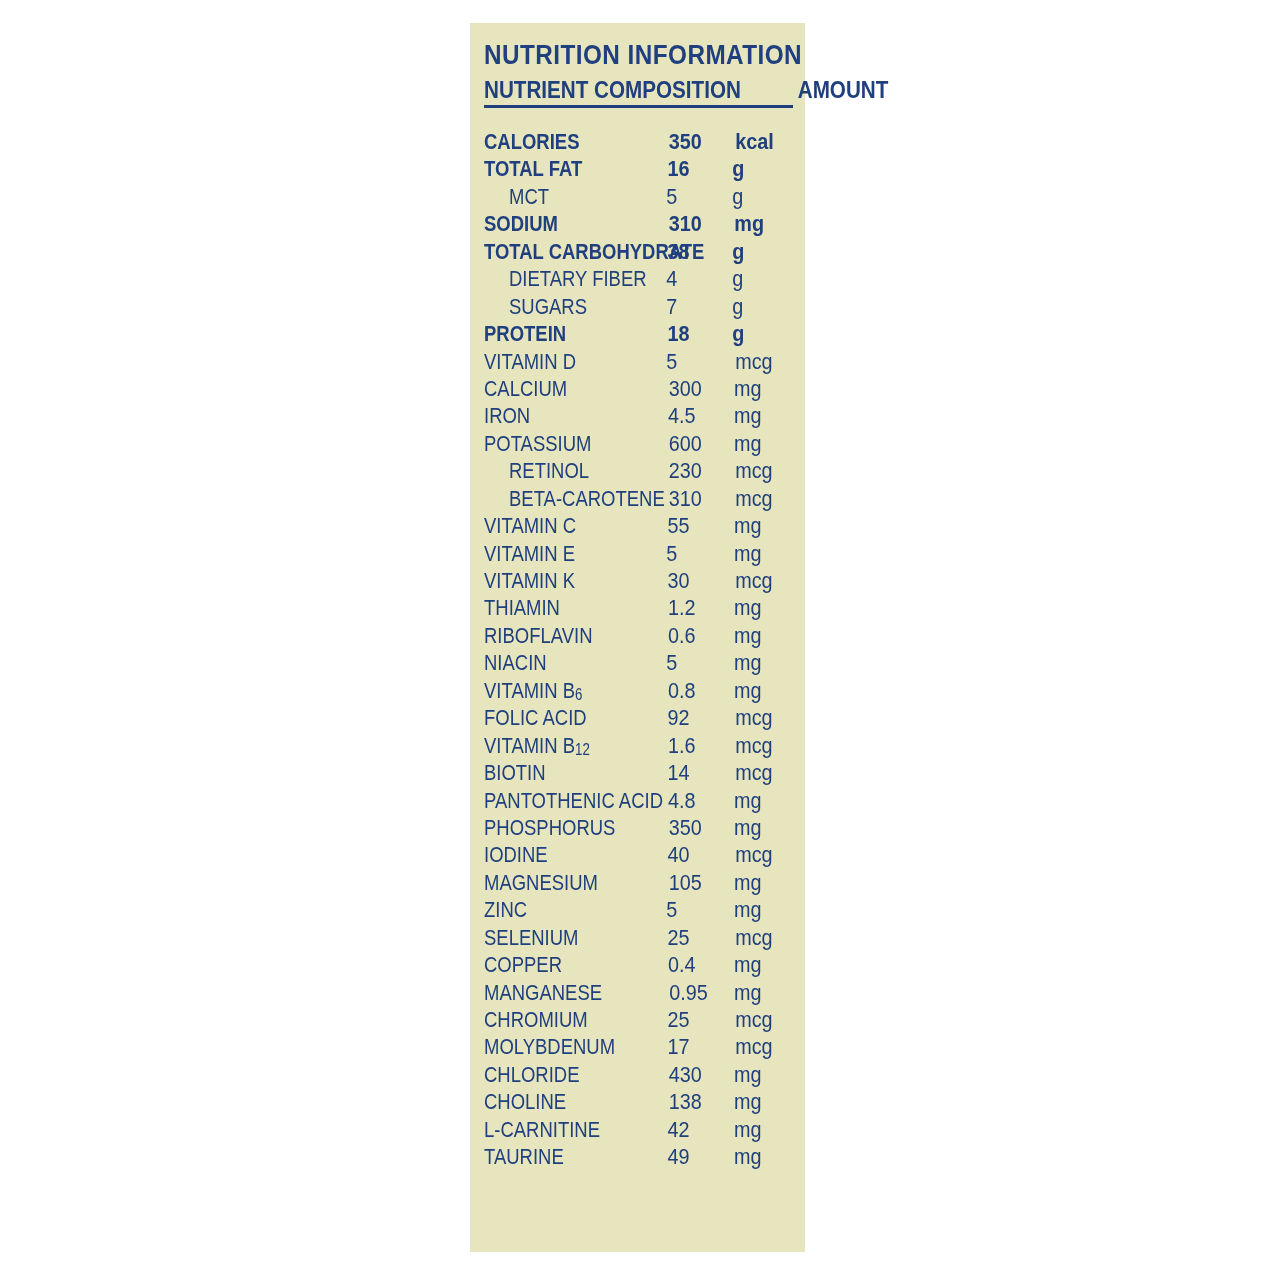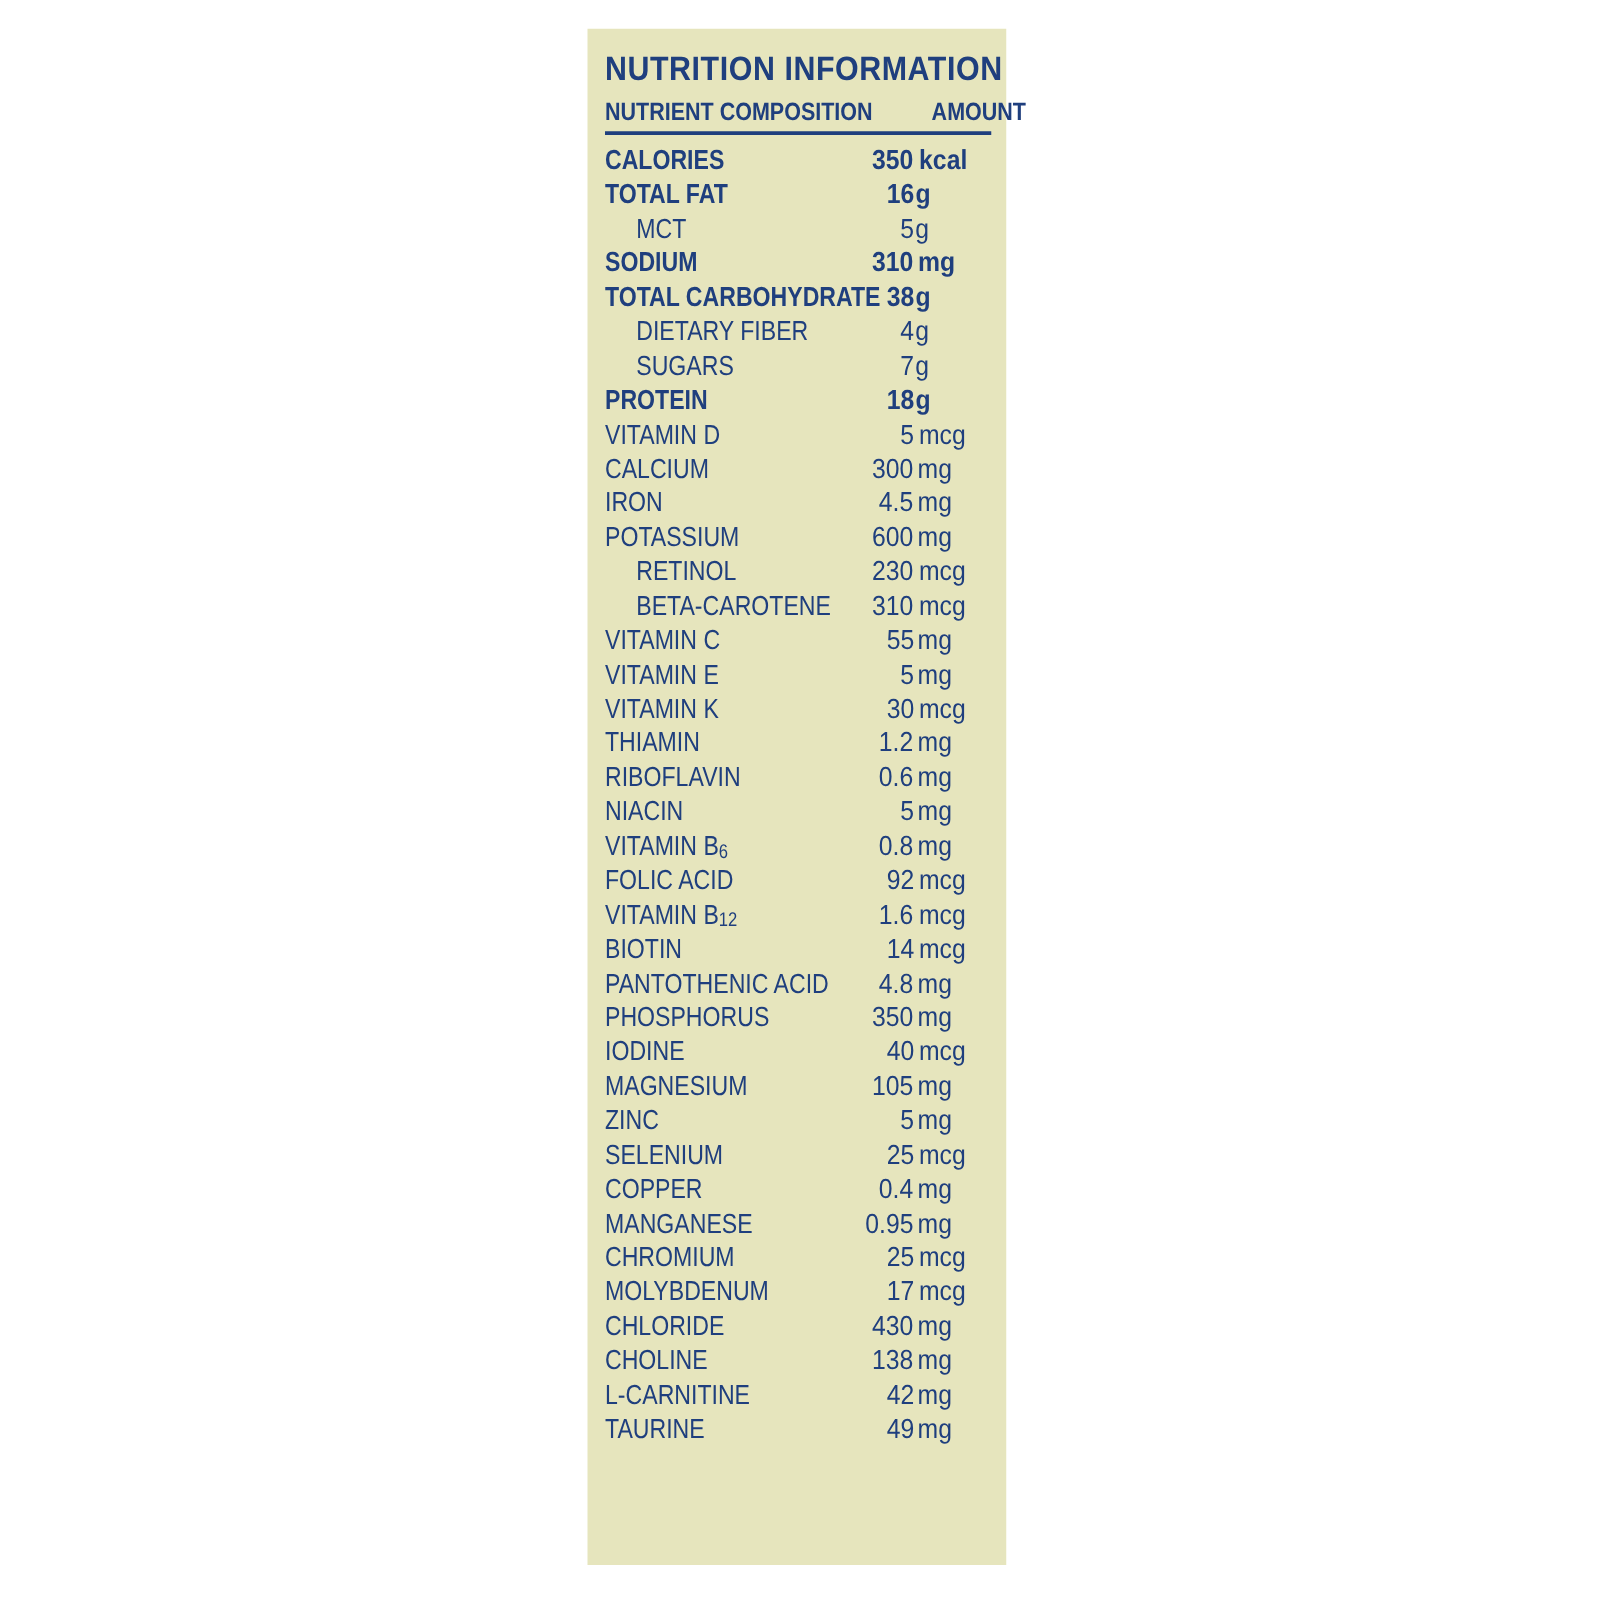--- a/index.html
+++ b/index.html
@@ -43,31 +43,31 @@
   .panel-subtitle {
     font-size: 25px;
     line-height: 29px;
   }
   .panel-subtitle .condense { transform: scaleX(0.88); }
   .col-heads {
     display: flex;
     justify-content: flex-start;
     align-items: baseline;
     margin-top: 9px;
-    font-size: 20px;
+    font-size: 24px;
     font-weight: bold;
     line-height: 22px;
   }
   .col-heads .amount .condense { transform-origin: 100% 50%; transform: scaleX(0.86); }
   .head-rule {
     height: 3px;
     background: var(--ink);
     margin-top: 4px;
   }
-  .rows { margin-top: 6px; }
+  .rows { margin-top: 20px; }
   .row {
     display: flex;
     align-items: baseline;
     height: 27.45px;
     font-size: 22px;
     line-height: 27.45px;
   }
   .row.bold { font-weight: bold; }
   .row .label {
     flex: 1 1 auto;
@@ -77,21 +77,21 @@
   }
   .row.indent .label { padding-left: 25px; }
   .row .label .condense { transform: scaleX(0.84); }
   .label-sub {
     font-size: 0.72em;
     position: relative;
     top: 2px;
   }
   .row .value {
     flex: 0 0 66px;
-    text-align: right;
+    text-align: left;
     white-space: nowrap;
   }
   .row .unit {
     flex: 0 0 62px;
     white-space: nowrap;
   }
   .row .value .condense,
   .row .unit .condense { transform: scaleX(0.9); transform-origin: 100% 50%; }
 </style>
 </head>

